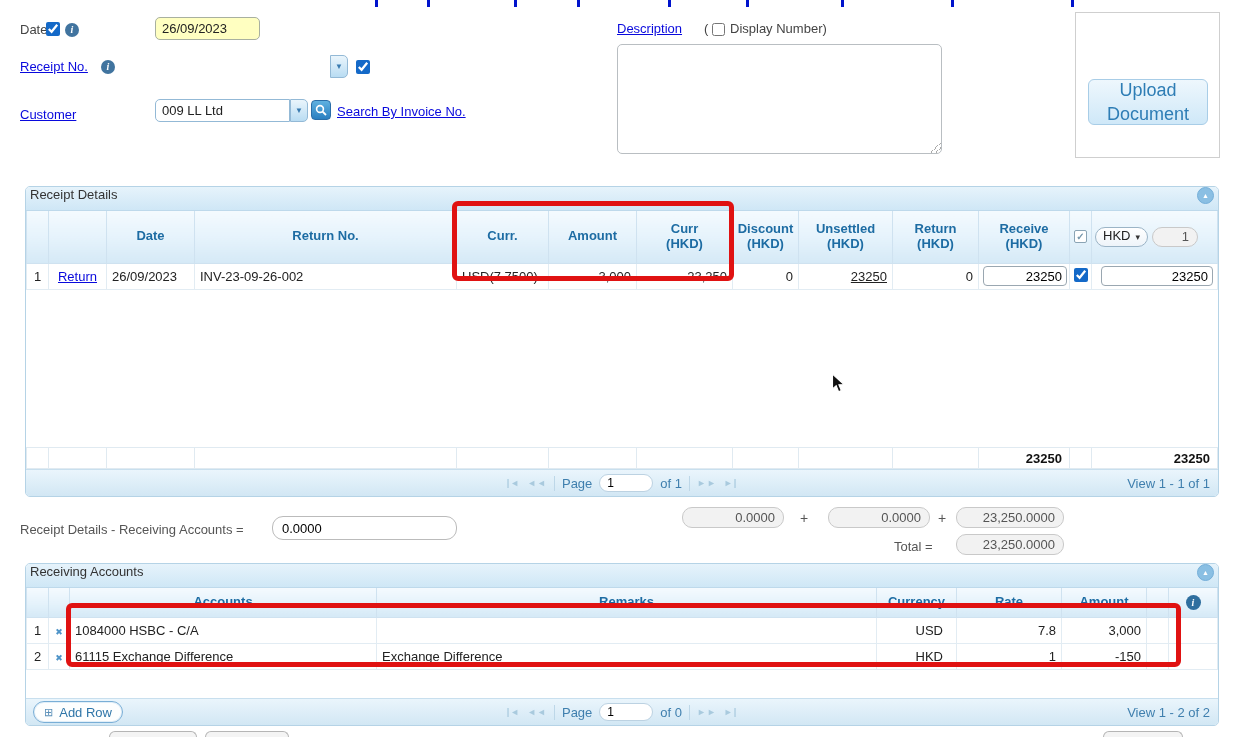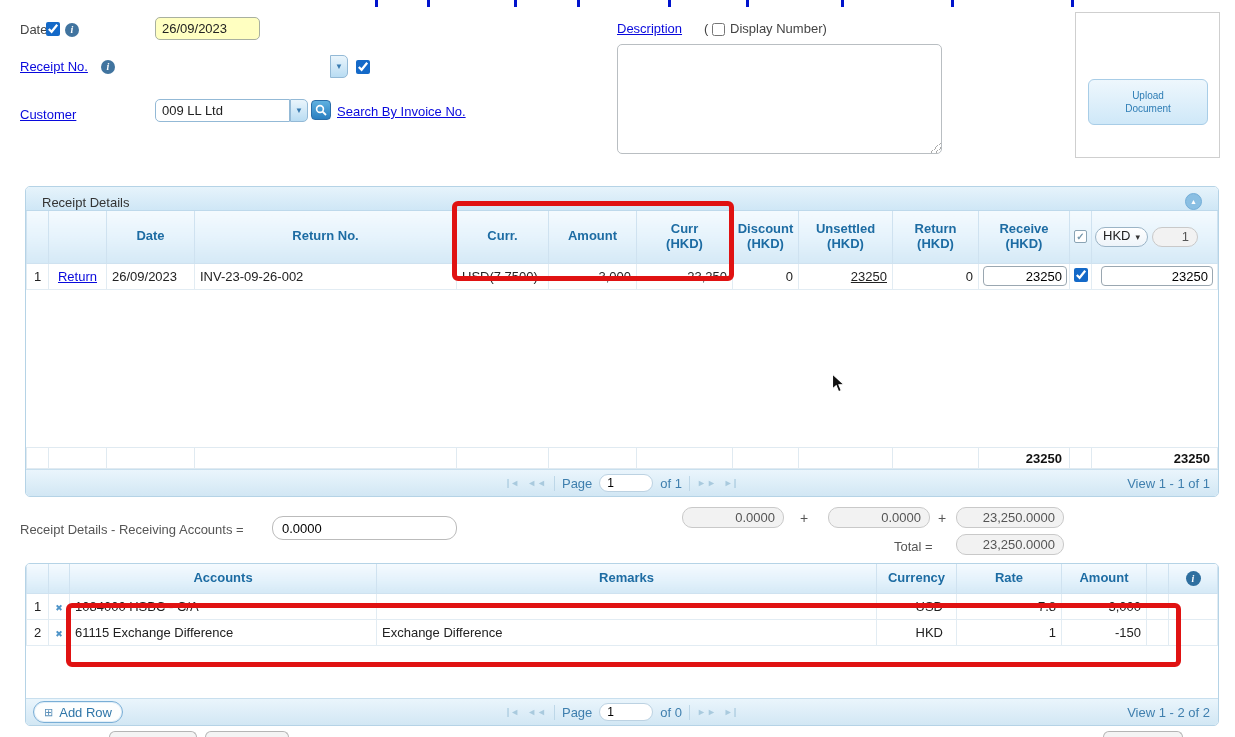--- a/index.html
+++ b/index.html
@@ -24,26 +24,26 @@
   .search-btn { position:absolute; width:20px; height:20px; border-radius:4px; cursor:pointer;
                 background:linear-gradient(#5fb1e0,#2a7fc0); border:1px solid #2a6ea8;
                 display:flex; align-items:center; justify-content:center; }
   .desc { position:absolute; border:1px solid #b9bec2; border-radius:5px; resize:none;
           font-family:"Liberation Sans",sans-serif; font-size:13px; padding:4px; }
   .resize-grip { position:absolute; width:10px; height:10px;
       background:linear-gradient(135deg,transparent 45%,#aaa 45%,#aaa 50%,transparent 50%,transparent 70%,#aaa 70%,#aaa 75%,transparent 75%); }
   .upload-box { position:absolute; border:1px solid #cfcfcf; background:#fff; }
   .upload-btn { position:absolute; left:12px; top:66px; width:120px; height:46px; border-radius:6px;
                 background:linear-gradient(#eef7fd,#cfe8f8); border:1px solid #a8cde7; color:#2e7db5;
-                font-size:10px; display:flex; flex-direction:column; align-items:center; justify-content:center;
+                font-size:18px; display:flex; flex-direction:column; align-items:center; justify-content:center;
                 line-height:1.35; cursor:pointer; }
   .panel { position:absolute; background:#fff; border:1px solid #b5d3e6; border-radius:5px;
            display:flex; flex-direction:column; overflow:hidden; }
   .panel-head { height:24px; flex:0 0 24px; background:linear-gradient(#e6f3fb,#cfe7f6);
-                border-bottom:1px solid #bed9eb; display:flex; align-items:flex-end; padding:0 16px;
+                border-bottom:1px solid #bed9eb; display:flex; align-items:flex-start; padding:0 4px;
                 font-size:13px; color:#333;gap:47px; }
   .collapse-btn { margin-left:auto; width:17px; height:17px; border-radius:50%; background:#8abfe3;
                   border:1px solid #74aed8; color:#fff; font-size:7px; line-height:15px; text-align:center; cursor:pointer; }
   table.grid { border-collapse:collapse; table-layout:fixed; width:100%; font-size:13px; flex:0 0 auto; }
   .grid thead td { background:linear-gradient(#f4fafe 0%,#e4f2fb 55%,#d5e9f6 100%); color:#1d6ca3;
                    font-weight:bold; text-align:center; vertical-align:middle;
                    border:1px solid #cfe2f0; border-top:none; white-space:pre-line; line-height:1.15; padding:1px; }
   .grid tbody td { border:1px solid #e2ecf3; height:26px; padding:0 5px; color:#222; background:#fff;
                    overflow:hidden; white-space:nowrap; }
   .tc { text-align:center; } .tr { text-align:right; }
@@ -265,20 +265,24 @@
 
   <input class="pill abs" disabled="" style="left: 682px; top: 507px; width: 102px;" value="0.0000">
   <span class="plus-sign abs" style="left:800px;top:510px">+</span>
   <input class="pill abs" disabled="" style="left: 828px; top: 507px; width: 102px;" value="0.0000">
   <span class="plus-sign abs" style="left:938px;top:510px">+</span>
   <input class="pill abs" disabled="" style="left: 956px; top: 507px; width: 108px;" value="23,250.0000">
   <span class="lbl abs" style="left:894px;top:539px;color:#555">Total =</span>
   <input class="pill abs" disabled="" style="left: 956px; top: 534px; width: 108px;" value="23,250.0000">
 
   <div class="panel" style="left:25px;top:563px;width:1194px;height:163px">
+    <div class="panel-head">
+      <span>Receiving Accounts</span>
+      <span class="collapse-btn">▲</span>
+    </div>
     <table class="grid">
       <colgroup>
         <col style="width:22px">
           <col style="width:21px">
           <col style="width:307px">
           <col style="width:500px">
         <col style="width:80px">
           <col style="width:105px">
           <col style="width:85px">
           <col style="width:22px">

